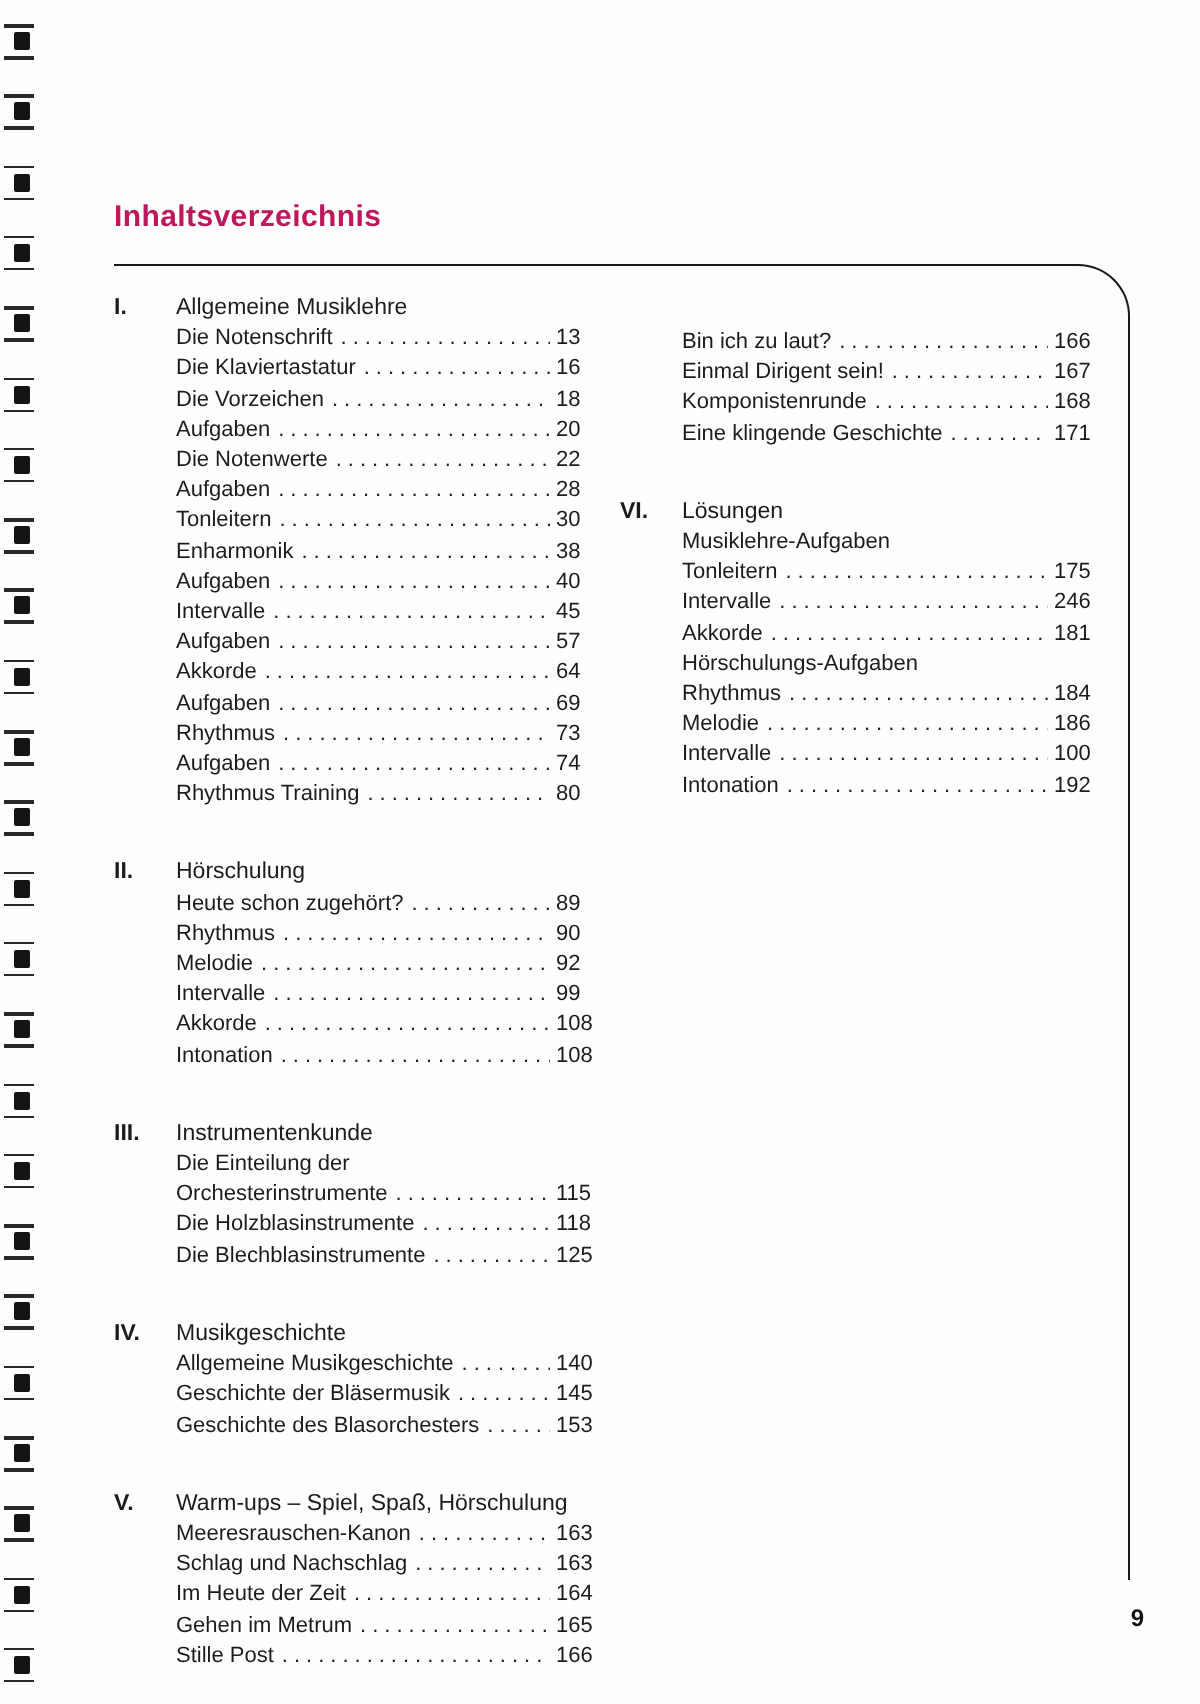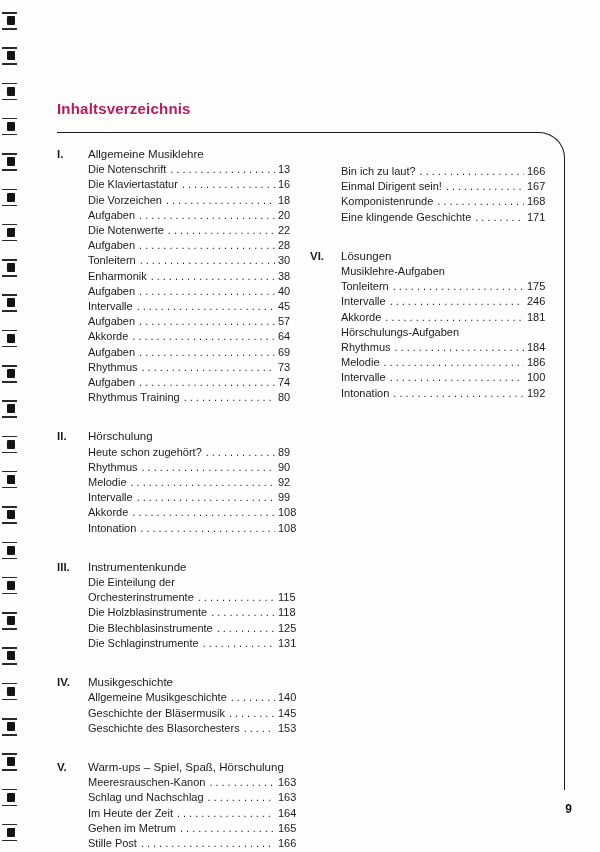--- a/index.html
+++ b/index.html
@@ -328,25 +328,20 @@
       <div class="srow entry">
         <span class="label">Die Holzblasinstrumente</span>
         <span class="leader"></span>
         <span class="pg">118</span>
       </div>
       <div class="srow entry">
         <span class="label">Die Blechblasinstrumente</span>
         <span class="leader"></span>
         <span class="pg">125</span>
       </div>
-      <div class="srow entry">
-        <span class="label">Die Schlaginstrumente</span>
-        <span class="leader"></span>
-        <span class="pg">131</span>
-      </div>
     </div>
     <div class="section">
       <div class="srow head">
         <span class="num">IV.</span>
         <span class="heading">Musikgeschichte</span>
       </div>
       <div class="srow entry">
         <span class="label">Allgemeine Musikgeschichte</span>
         <span class="leader"></span>
         <span class="pg">140</span>

